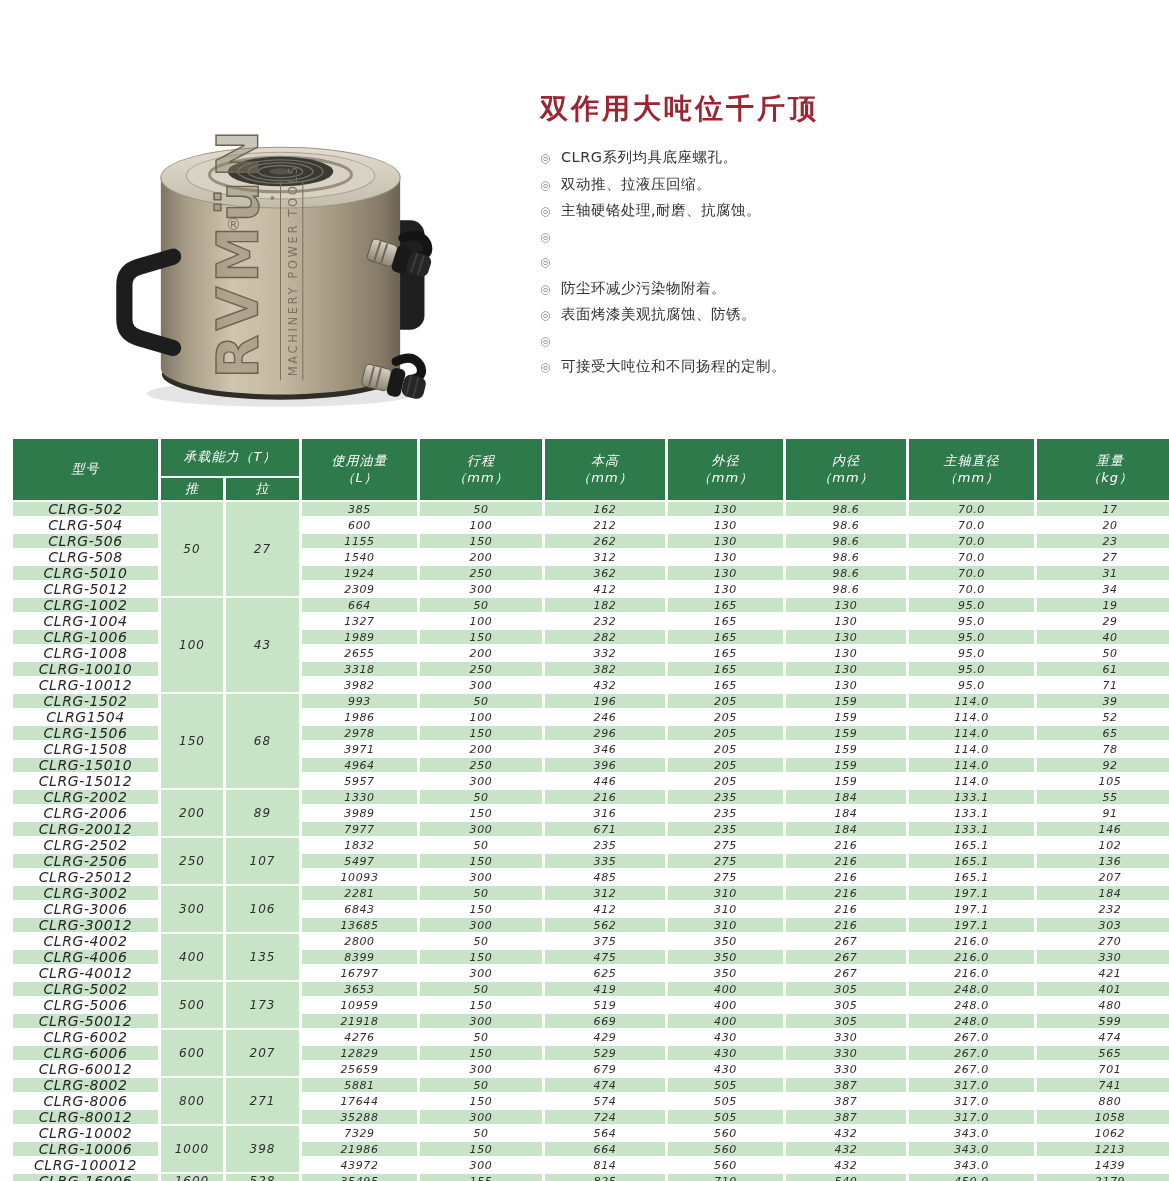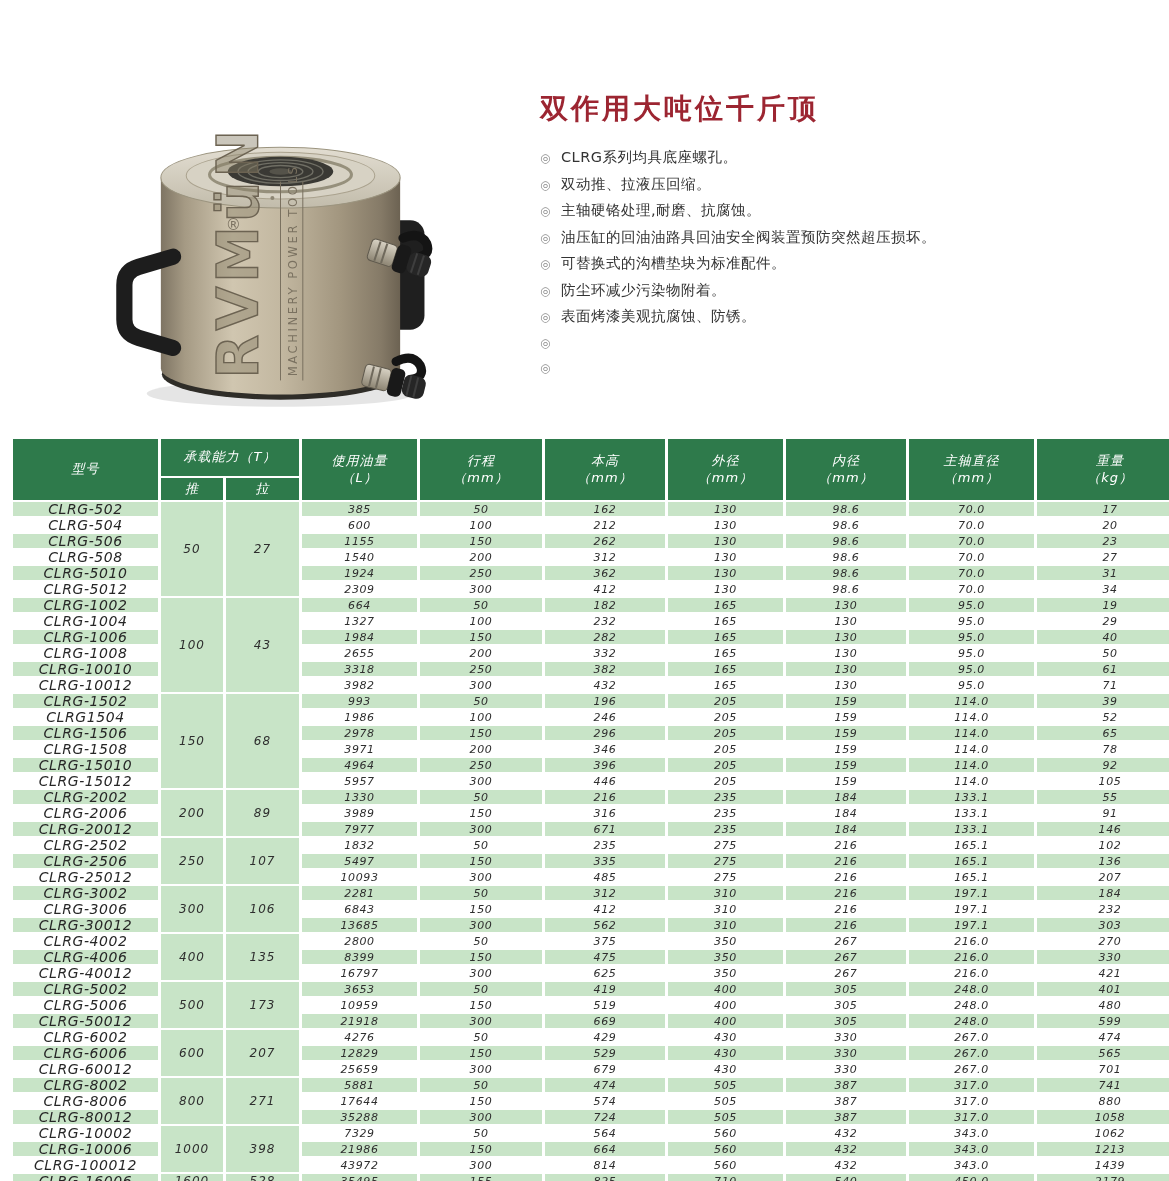--- a/index.html
+++ b/index.html
@@ -142,39 +142,38 @@
         <li>
           <span class="bullet">◎</span>
           <span>双动推、拉液压回缩。</span>
         </li>
         <li>
           <span class="bullet">◎</span>
           <span>主轴硬铬处理,耐磨、抗腐蚀。</span>
         </li>
         <li>
           <span class="bullet">◎</span>
-          <span>油压缸的回油油路具回油安全阀装置预防突然超压损坏。</span>
-        </li>
-        <li>
-          <span class="bullet">◎</span>
-          <span>可替换式的沟槽垫块为标准配件。</span>
+        </li>
+        <li>
+          <span class="bullet">◎</span>
         </li>
         <li>
           <span class="bullet">◎</span>
           <span>防尘环减少污染物附着。</span>
         </li>
         <li>
           <span class="bullet">◎</span>
           <span>表面烤漆美观抗腐蚀、防锈。</span>
         </li>
         <li>
           <span class="bullet">◎</span>
         </li>
         <li>
           <span class="bullet">◎</span>
+          <span>可接受大吨位和不同扬程的定制。</span>
         </li>
       </ul>
   </div>
 
   <div class="table-wrap">
     <table class="spec">
       <colgroup>
         <col style="width:145px">
           <col style="width:62px">
           <col style="width:73px">
@@ -308,21 +307,21 @@
             <td>1327</td>
             <td>100</td>
             <td>232</td>
             <td>165</td>
             <td>130</td>
             <td>95.0</td>
             <td>29</td>
           </tr>
           <tr class="row-green">
             <td class="model">CLRG-1006</td>
-            <td>1984</td>
+            <td>1989</td>
             <td>150</td>
             <td>282</td>
             <td>165</td>
             <td>130</td>
             <td>95.0</td>
             <td>40</td>
           </tr>
           <tr class="row-white">
             <td class="model">CLRG-1008</td>
             <td>2655</td>

